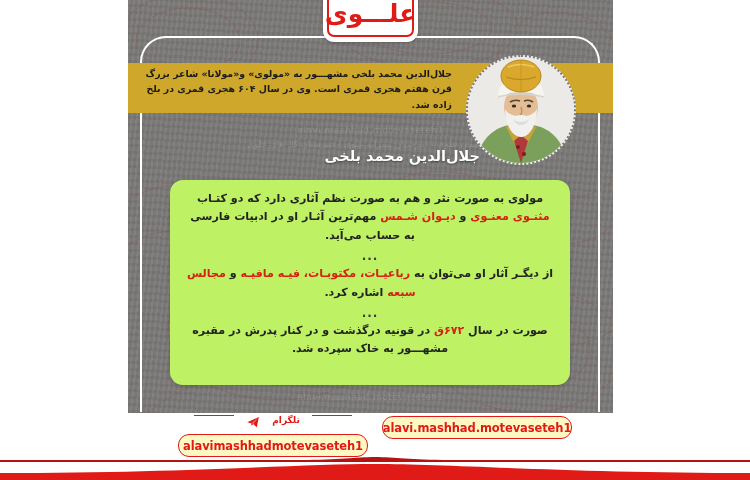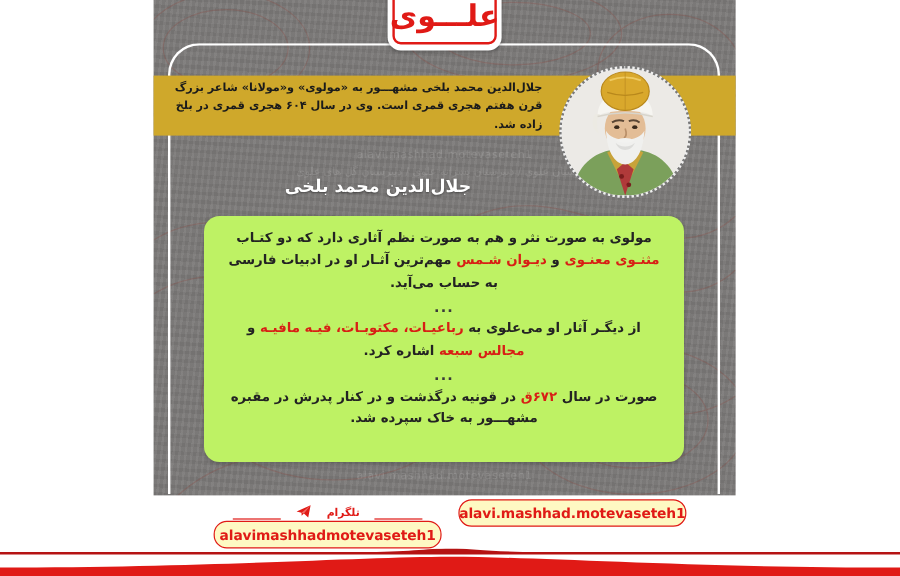--- a/index.html
+++ b/index.html
@@ -74,21 +74,21 @@
   .portrait{
     position:absolute;left:466px;top:55px;width:106px;height:106px;
     border-radius:50%;overflow:hidden;
     border:2px dotted #7a7a7a;background:#efefef;
   }
   .portrait svg{display:block;width:100%;height:100%;}
 
   
   .subtitle{
     position:absolute;left:150px;top:148px;width:330px;
-    direction:rtl;text-align:center;color:#ffffff;
+    direction:rtl;text-align:right;color:#ffffff;
     font-size:14.5px;font-weight:bold;text-shadow:0 1px 2px rgba(0,0,0,.45);
   }
 
   
   .card{
     position:absolute;left:170px;top:180px;width:400px;height:205px;
     background:#bef264;border-radius:13px;
     box-shadow:0 1px 4px rgba(0,0,0,.2);
     direction:rtl;text-align:center;color:#232323;
     padding:10px 15px 8px;box-sizing:border-box;
@@ -108,21 +108,21 @@
     position:absolute;left:0;top:413px;width:750px;height:67px;background:#ffffff;
   }
   .socials{
     position:absolute;left:0;top:2px;width:750px;height:44px;
     display:flex;flex-direction:row-reverse;align-items:flex-start;
     justify-content:center;gap:14px;
   }
   .social{position:relative;width:190px;height:44px;}
   .social-top{
     position:relative;height:18px;display:flex;flex-direction:row-reverse;
-    align-items:flex-end;justify-content:center;gap:12px;
+    align-items:flex-start;justify-content:center;gap:12px;
   }
   .social-top .rule{flex:1;height:1px;background:#e01a16;max-width:40px;}
   .social-label{
     color:#e01a16;font-size:9px;font-weight:bold;direction:rtl;white-space:nowrap;
   }
   .ico{width:14px;height:14px;flex:0 0 14px;}
   .ico svg{display:block;width:14px;height:14px;}
   .handle{
     margin-top:1px;height:21px;border:1.6px solid #e01a16;border-radius:11px;
     display:flex;align-items:center;justify-content:center;
@@ -206,21 +206,21 @@
       <path d="M38 20 q15 5 30 0" stroke="#b8881c" stroke-width="1.2" fill="none"></path>
       <path d="M53 3 v32" stroke="#bb8c20" stroke-width="1" opacity=".6"></path>
     </svg>
   </div>
 
   <div class="subtitle">جلال‌الدین محمد بلخی</div>
 
   <div class="card">
     <div class="para"><span>مولوی به صورت نثر و هم به صورت نظم آثاری دارد که دو کتـاب </span><span class="hl">مثنـوی معنـوی</span><span> و </span><span class="hl">دیـوان شـمس</span><span> مهم‌ترین آثـار او در ادبیات فارسی به حساب می‌آید.</span></div>
     <div class="dots">...</div>
-    <div class="para"><span>از دیگـر آثار او می‌علوی به </span><span class="hl">رباعیـات، مکتوبـات، فیـه مافیـه</span><span> و </span><span class="hl">مجالس سبعه</span><span> اشاره کرد.</span></div>
+    <div class="para"><span>از دیگـر آثار او می‌توان به </span><span class="hl">رباعیـات، مکتوبـات، فیـه مافیـه</span><span> و </span><span class="hl">مجالس سبعه</span><span> اشاره کرد.</span></div>
     <div class="dots">...</div>
     <div class="para"><span>صورت در سال </span><span class="hl">۶۷۲ق</span><span> در قونیه درگذشت و در کنار پدرش در مقبره مشهـــور به خاک سپرده شد.</span></div>
   </div>
 
   <div class="footer">
     <div class="socials">
 
       <div class="social">
         <div class="handle">alavi.mashhad.motevaseteh1</div>
       </div>

